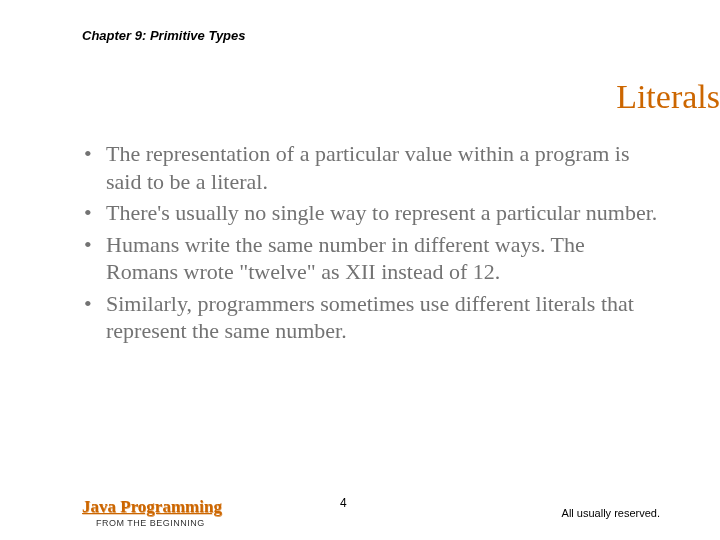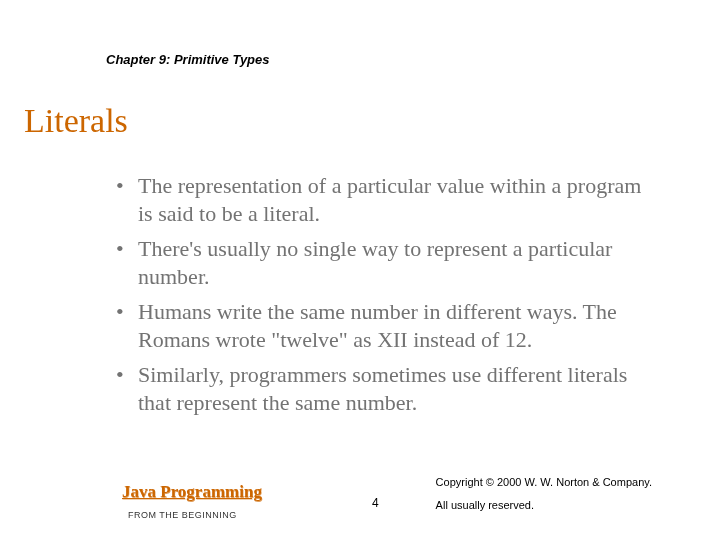--- a/index.html
+++ b/index.html
@@ -1,15 +1,15 @@
 <!DOCTYPE html>
 <html><head>
 <meta charset="utf-8">
 <style>
-  * { margin: 8px; padding: 0; box-sizing: border-box; }
+  * { margin: 0; padding: 0; box-sizing: border-box; }
   body {
     width: 720px;
     height: 540px;
     background: #ffffff;
     font-family: "Times New Roman", Times, serif;
     position: relative;
     overflow: hidden;
   }
   .chapter {
     position: absolute;
@@ -19,21 +19,21 @@
     font-size: 13px;
     font-weight: bold;
     font-style: italic;
     color: #000;
   }
   .title {
     position: absolute;
     top: 78px;
     left: 0;
     width: 720px;
-    text-align: left;
+    text-align: right;
     font-size: 34px;
     color: #cc6600;
   }
   .content {
     position: absolute;
     top: 140px;
     left: 82px;
     right: 60px;
     font-size: 22px;
     color: #737373;
@@ -131,16 +131,15 @@
   <div class="bullet">Similarly, programmers sometimes use different literals that represent the same number.</div>
 </div>
 
 <div class="footer">
   <div class="book">
     <div class="book-title">Java Programming</div>
     <div class="book-sub">FROM THE BEGINNING</div>
   </div>
   <div class="pagenum">4</div>
   <div class="copyright">
-    <div>Copyright © 2000 W. W. Norton &amp; Company.</div>
     <div>All usually reserved.</div>
   </div>
 </div>
 
 </body></html>

